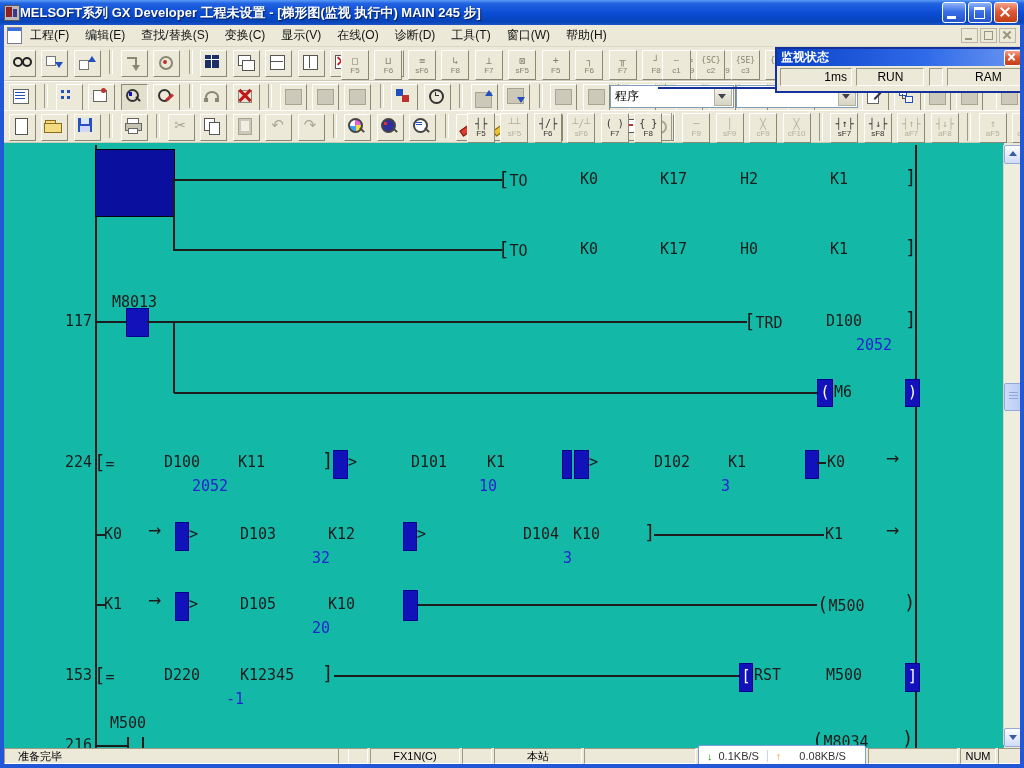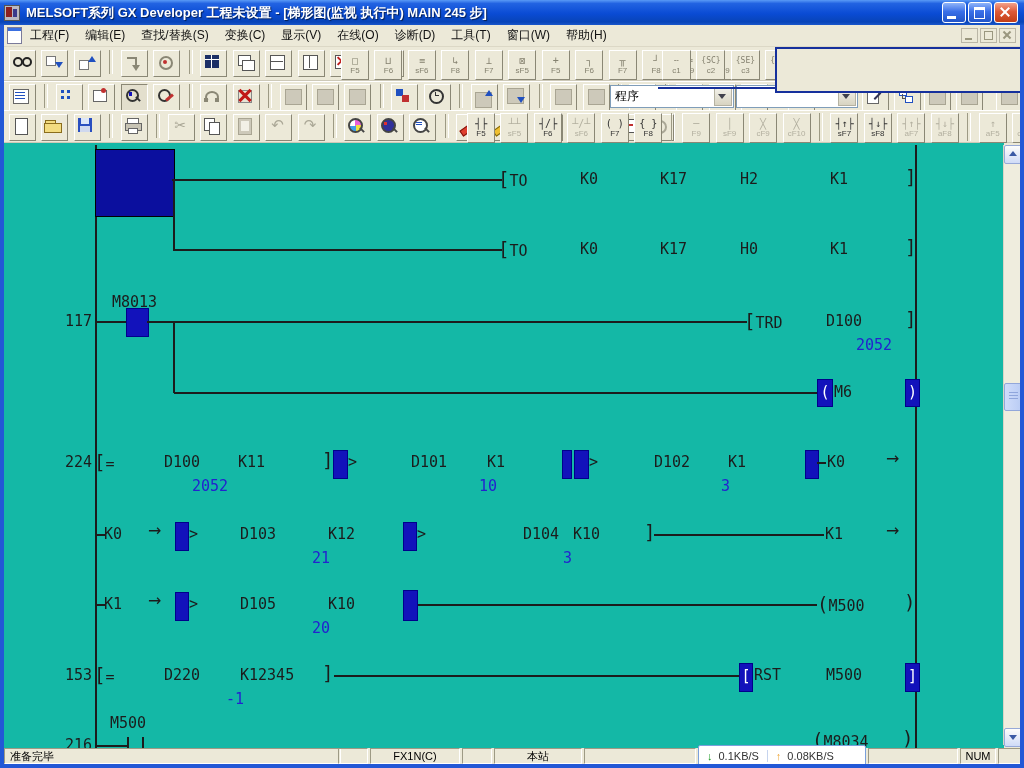--- a/index.html
+++ b/index.html
@@ -3,21 +3,21 @@
 <meta charset="utf-8">
 <style>
   html,body{margin:0;padding:0}
   body{width:1024px;height:768px;position:relative;background:#ece9d8;font-family:"Liberation Sans",sans-serif;overflow:hidden}
   
   .frame-side{position:absolute;background:#2258d6;z-index:60}
   
   #titlebar{position:absolute;left:0;top:0;width:1024px;height:25px;
     background:linear-gradient(180deg,#5a9af6 0%,#2263e2 14%,#0a4bd4 55%,#0844b8 88%,#1a57cc 100%);
     display:flex;align-items:center;color:#fff;z-index:70}
-  #titlebar .ttl{font-size:13px;font-weight:bold;margin-left:6px;text-shadow:1px 1px 1px rgba(0,0,0,.6);white-space:nowrap}
+  #titlebar .ttl{font-size:13px;font-weight:bold;margin-left:0;text-shadow:1px 1px 1px rgba(0,0,0,.6);white-space:nowrap}
   .wbtn{width:22px;height:19px;border:1px solid #fff;border-radius:3px;margin-left:2px;position:relative;
     background:linear-gradient(180deg,#8fb4f9,#3a6fe8 45%,#2154c8)}
   .wbtn.close{background:linear-gradient(180deg,#f2a28c,#de5a38 45%,#c23e16)}
   
   #menubar{position:absolute;left:4px;top:25px;width:1016px;height:21px;background:#ece9d8;display:flex;align-items:center;border-bottom:1px solid #dcd8c6;z-index:20}
   .mi{font-size:12px;padding:2px 8px;color:#111}
   
   .tbar{position:absolute;left:4px;width:1016px;background:#ece9d8;border-top:1px solid #fff;border-bottom:1px solid #cdc9b8;z-index:10}
   #tbar1{top:46px;height:33px}#tbar2{top:81px;height:28px}#tbar3{top:110px;height:31px}
   .tbtn{width:25px;height:25px;border:1px solid;border-color:#fff #8a8775 #8a8775 #fff;background:#ece9d8;display:inline-block;position:relative;margin-right:1px;vertical-align:top}
@@ -512,20 +512,33 @@
         <span class="tl">caF5</span>
       </div>
     
     
     
   </div>
 </div>
 
 <div id="monedge"></div>
 <div id="monwin">
+  <div class="mtitle">
+    <span>监视状态</span>
+    <div class="mclose">
+      <div style="position:absolute;left:2px;top:5px;width:9px;height:2px;background:#fff;transform:rotate(45deg)"></div>
+      <div style="position:absolute;left:2px;top:5px;width:9px;height:2px;background:#fff;transform:rotate(-45deg)"></div>
+    </div>
+  </div>
+  <div style="padding-left:3px;white-space:nowrap">
+    <div class="mcell" style="width:66px;justify-content:flex-end;padding-right:4px">1ms</div>
+    <div class="mcell" style="width:66px;justify-content:center">RUN</div>
+    <div class="mcell" style="width:12px"></div>
+    <div class="mcell" style="width:80px;justify-content:center">RAM</div>
+  </div>
 </div>
 
 <div id="ladder">
 
   <div class="vwire" style="left:91px;top:2px;height:603px"></div>
   <div class="vwire" style="left:911px;top:2px;height:603px"></div>
 
   <div id="cursorbox"></div>
 
   <div class="wire" style="left:168px;top:36px;width:330px"></div>
@@ -582,21 +595,21 @@
   <div class="lt lv" style="left:475px;top:334px">10</div>
   <div class="lt lv" style="left:717px;top:334px">3</div>
 
   <div class="wire" style="left:92px;top:391px;width:9px"></div>
   <div class="lt" style="left:100px;top:382px">K0</div>
   <div class="warr" style="left:144px;top:378px">→</div>
   <div class="bbar" style="left:171px;top:379px;width:12px;height:27px"></div>
   <div class="lt" style="left:185px;top:382px">&gt;</div>
   <div class="lt" style="left:236px;top:382px">D103</div>
   <div class="lt" style="left:324px;top:382px">K12</div>
-  <div class="lt lv" style="left:308px;top:406px">21</div>
+  <div class="lt lv" style="left:308px;top:406px">32</div>
   <div class="bbar" style="left:399px;top:379px;width:12px;height:27px"></div>
   <div class="lt" style="left:413px;top:382px">&gt;</div>
   <div class="lt" style="left:519px;top:382px">D104</div>
   <div class="lt" style="left:569px;top:382px">K10</div>
   <div class="lt lv" style="left:559px;top:406px">3</div>
   <div class="lt" style="left:640px;top:380px"><span class="br">]</span></div>
   <div class="wire" style="left:650px;top:391px;width:170px"></div>
   <div class="lt" style="left:821px;top:382px">K1</div>
   <div class="warr" style="left:882px;top:378px">→</div>
 
@@ -642,34 +655,34 @@
       <i style="margin-top:8px"></i>
       <i></i>
       <i></i>
     </div>
   <div class="sbtn" style="top:583px">
       <div class="stri" style="border-top:5px solid #3b5aa5;top:6px"></div>
     </div>
 </div>
 
 <div id="statusbar">
-  <div class="sp" style="left:0;width:330px;padding-left:5px">准备完毕</div>
+  <div class="sp" style="left:0;width:330px;padding-left:13px">准备完毕</div>
   <div class="sp" style="left:334px;width:28px"></div>
   <div class="sp" style="left:366px;width:88px;justify-content:center">FX1N(C)</div>
   <div class="sp" style="left:458px;width:28px"></div>
   <div class="sp" style="left:490px;width:86px;justify-content:center">本站</div>
   <div class="sp" style="left:580px;width:110px"></div>
   <div class="sp" style="left:694px;width:166px"></div>
   <div class="sp" style="left:864px;width:88px"></div>
   <div class="sp" style="left:956px;width:34px;justify-content:center">NUM</div>
   <div class="sp" style="left:994px;width:21px"></div>
 </div>
 <div id="rateov">
   <span style="color:#18991f;font-weight:bold;margin-left:8px">↓</span>
   <span style="margin-left:6px;color:#333">0.1KB/S</span>
   <span style="width:1px;height:12px;background:#c6d4ee;margin:0 8px"></span>
   <span style="color:#f0a32f;font-weight:bold">↑</span>
-  <span style="margin-left:6px;color:#333">0.08KB/S</span>
+  <span style="margin-left:18px;color:#333">0.08KB/S</span>
 </div>
 
 <div class="frame-side" style="left:0;top:25px;width:4px;height:739px"></div>
 <div class="frame-side" style="left:1020px;top:25px;width:4px;height:739px"></div>
 <div class="frame-side" style="left:0;top:764px;width:1024px;height:4px"></div>
 
 </body></html>

